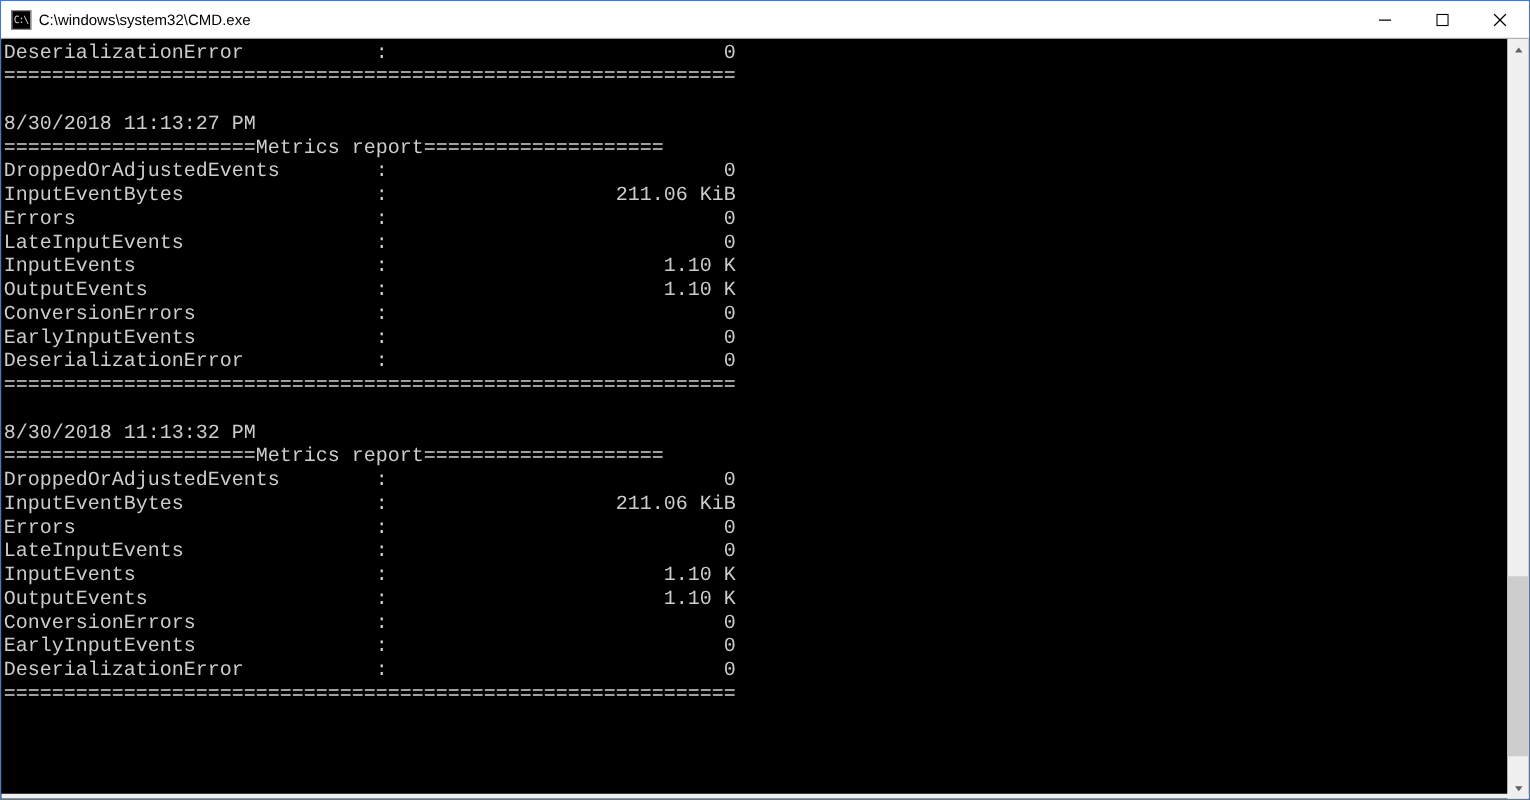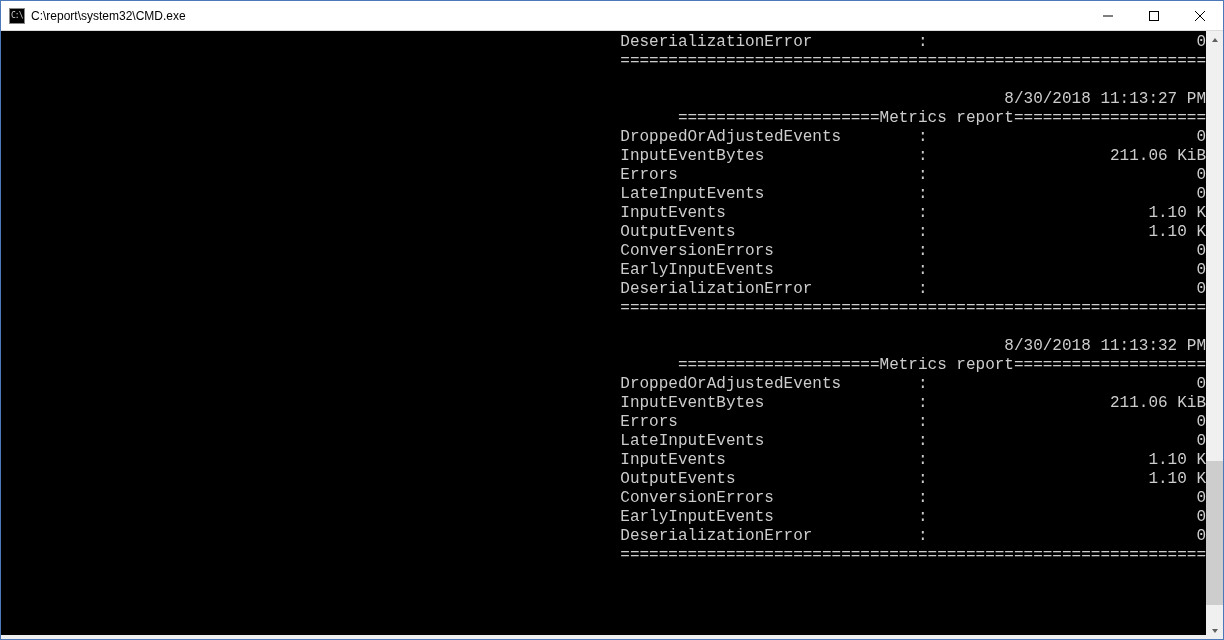--- a/index.html
+++ b/index.html
@@ -67,21 +67,20 @@
     position: absolute;
     top: 0; left: 0; right: 17px; bottom: 0;
     background: #000;
     color: #cccccc;
     font-family: Consolas, "Courier New", monospace;
     font-size: 16px;
     line-height: 19px;
     white-space: pre;
     overflow: hidden;
     padding: 2px 0 0 2px;
-    text-align: right;
   }
   .scrollbar {
     position: absolute;
     top: 0; right: 0; bottom: 0;
     width: 17px;
     background: #f0f0f0;
     display: flex;
     flex-direction: column;
   }
   .sb-btn {
@@ -108,21 +107,21 @@
     background: #f0f0f0;
   }
 </style>
 </head>
 <body>
 
 <div class="window">
 
   <div class="titlebar">
     <div class="app-icon">C:\</div>
-    <div class="title-text">C:\report\system32\CMD.exe</div>
+    <div class="title-text">C:\windows\system32\CMD.exe</div>
     <div class="spacer"></div>
     <div class="win-controls">
       <div class="win-btn">
         <svg width="10" height="10" viewBox="0 0 10 10">
             <line x1="0" y1="5" x2="10" y2="5" stroke="currentColor" stroke-width="1"></line>
           </svg>
       </div>
       <div class="win-btn">
         <svg width="10" height="10" viewBox="0 0 10 10">
             <rect x="0.5" y="0.5" width="9" height="9" fill="none" stroke="currentColor" stroke-width="1"></rect>

